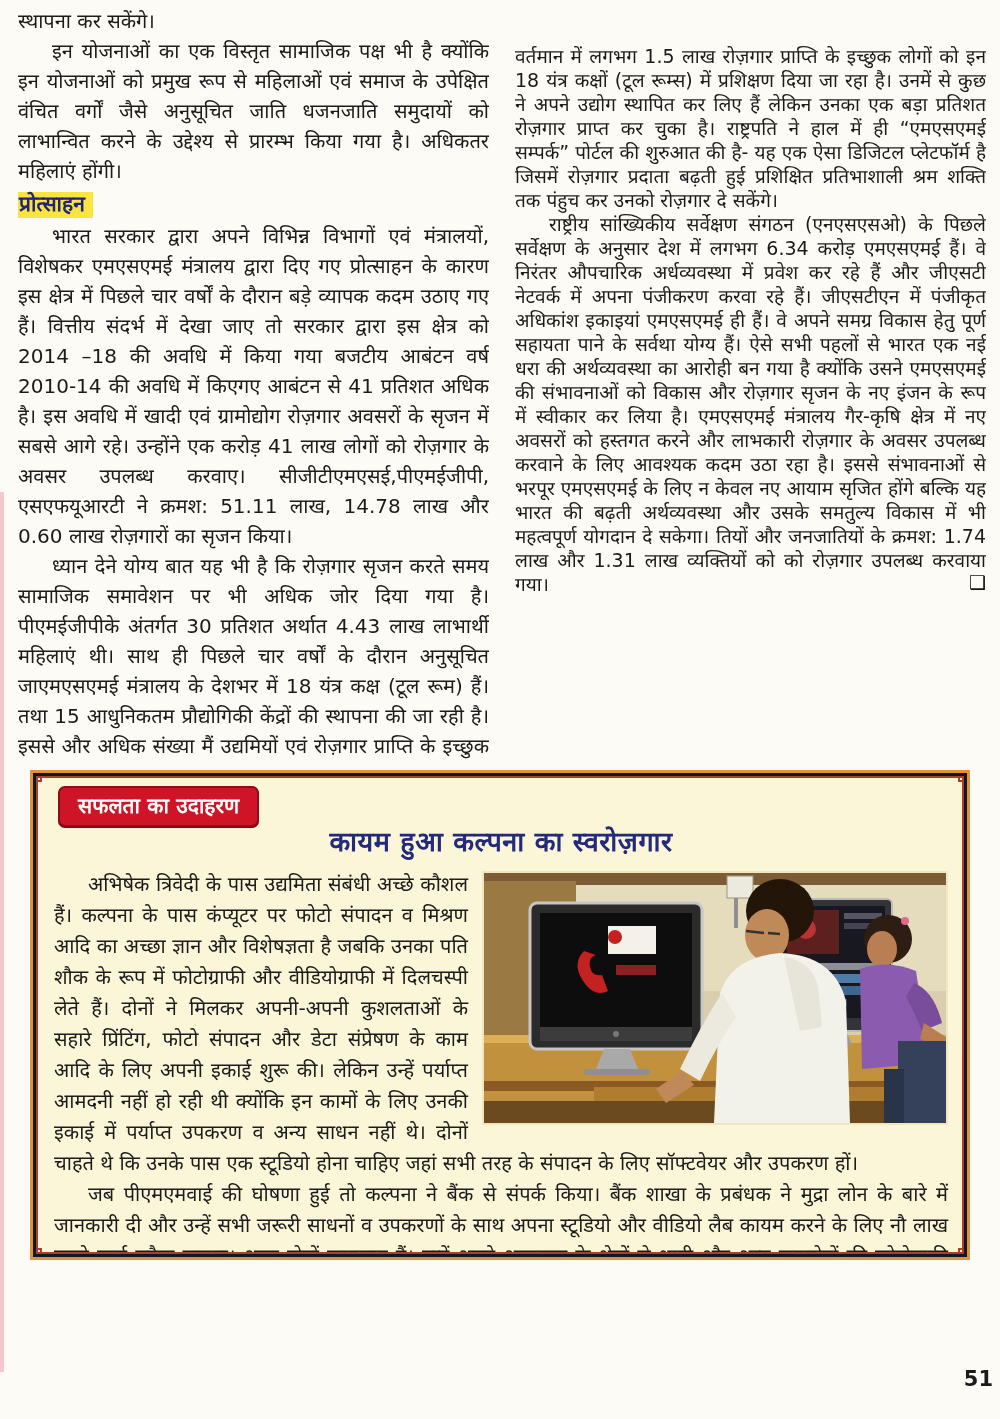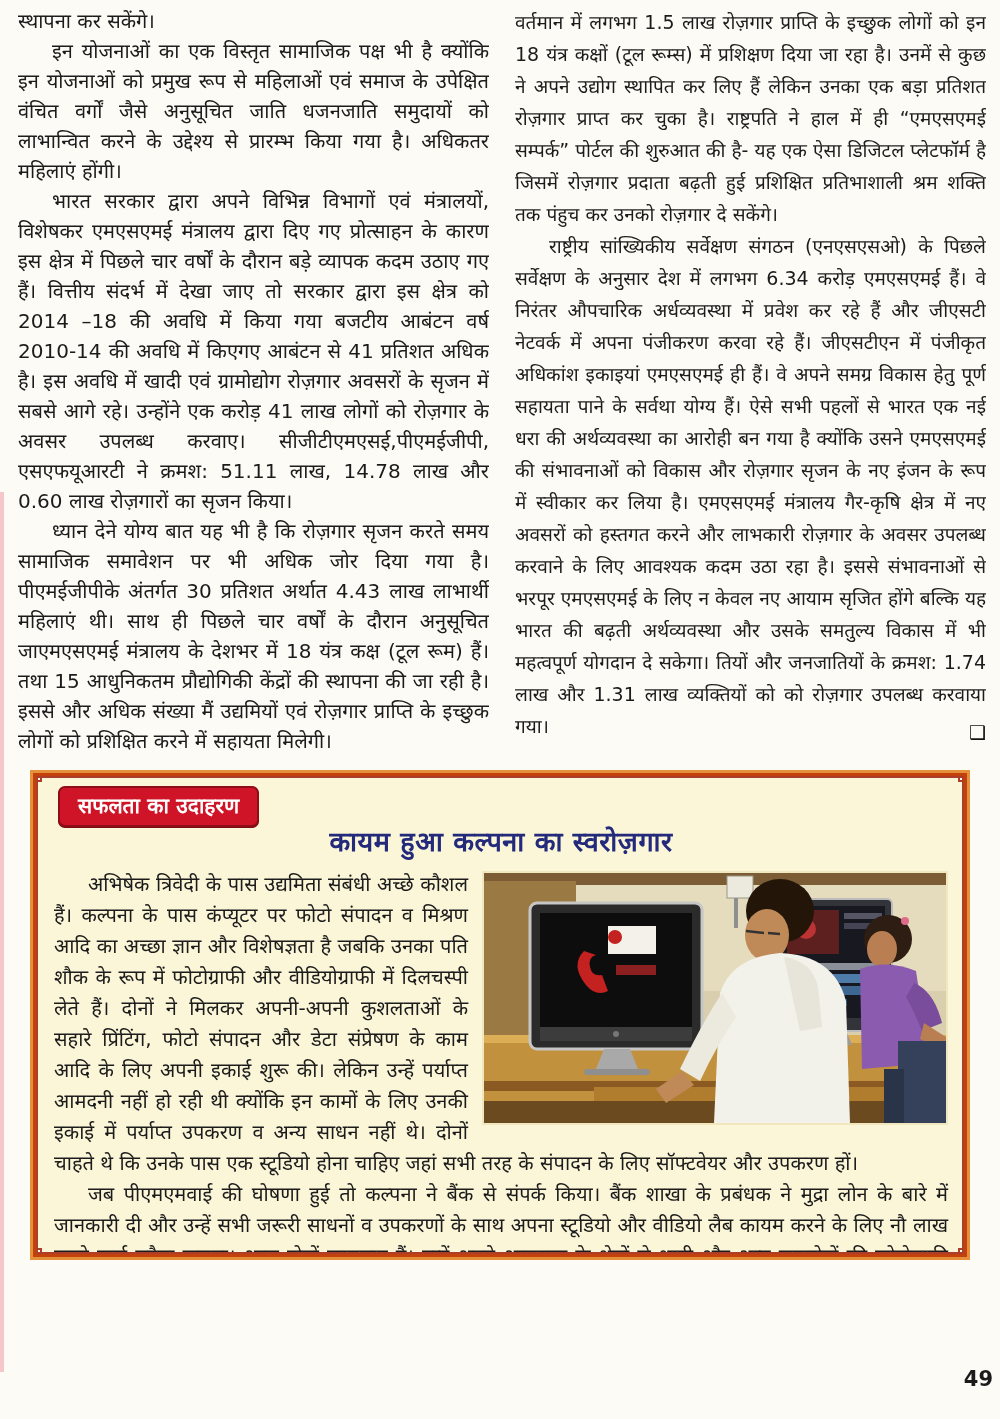--- a/index.html
+++ b/index.html
@@ -7,30 +7,30 @@
     position:relative; width:1000px; height:1419px; margin:0 auto;
     background:#fcfbf5; overflow:hidden;
     font-family:"DejaVu Sans","Liberation Sans",sans-serif;
     color:#1b1b1b;
     padding-left:13px;
   }
   
   .columns{position:absolute; top:6px; left:18px; width:968px; display:flex; gap:26px;}
   .col{width:471px; text-align:justify; overflow:hidden;}
   .col-left{font-size:20px; line-height:30px; height:756px;}
-  .col-right{font-size:19px; line-height:32px; height:752px;}
+  .col-right{font-size:19px; line-height:24px; height:752px;margin-top:38px;}
   .p{margin:0; text-indent:34px;}
   .p.noindent{text-indent:0;}
   .subhead{margin:3px 0 2px; font-size:21px; font-weight:bold; color:#23237c; text-align:left;}
   .hl{background:#f8e53e; padding:0 8px 2px 1px;}
   .endmark{display:block; text-align:right; margin-top:-26px; font-size:19px; color:#111;}
   
   .success-box{
     position:absolute; left:30px; top:770px; width:940px; height:490px;
-    border:3px solid #e5913c; background:#c2410c; box-sizing:border-box;
+    border:3px solid #e5913c; background:#0f172a; box-sizing:border-box;
   }
   .box-inner{
     position:absolute; inset:3px; border:2px solid #ad3f28; background:#fbf6d8;
     box-sizing:border-box; padding:8px 14px 6px 16px; overflow:hidden;
   }
   .corner{position:absolute; width:9px; height:9px; background:#fdfcf2; border:2px solid #ad3f28; z-index:5;}
   .corner.tl{left:-9px; top:-9px;}
   .corner.tr{right:-9px; top:-9px;}
   .corner.bl{left:-9px; bottom:-9px;}
   .corner.br{right:-9px; bottom:-9px;}
@@ -64,20 +64,21 @@
 
 <div class="page">
 
   <div class="edge-pink"></div>
   <div class="edge-teal"></div>
 
   <div class="columns">
     <div class="col col-left">
       <p class="p noindent">स्थापना कर सकेंगे।</p>
       <p class="p">इन योजनाओं का एक विस्तृत सामाजिक पक्ष भी है क्योंकि इन योजनाओं को प्रमुख रूप से महिलाओं एवं समाज के उपेक्षित वंचित वर्गों जैसे अनुसूचित जाति धजनजाति समुदायों को लाभान्वित करने के उद्देश्य से प्रारम्भ किया गया है। अधिकतर महिलाएं होंगी।</p>
+      <h3 class="subhead"><span class="hl">प्रोत्साहन</span></h3>
       <p class="p">भारत सरकार द्वारा अपने विभिन्न विभागों एवं मंत्रालयों, विशेषकर एमएसएमई मंत्रालय द्वारा दिए गए प्रोत्साहन के कारण इस क्षेत्र में पिछले चार वर्षों के दौरान बड़े व्यापक कदम उठाए गए हैं। वित्तीय संदर्भ में देखा जाए तो सरकार द्वारा इस क्षेत्र को 2014 –18 की अवधि में किया गया बजटीय आबंटन वर्ष 2010-14 की अवधि में किएगए आबंटन से 41 प्रतिशत अधिक है। इस अवधि में खादी एवं ग्रामोद्योग रोज़गार अवसरों के सृजन में सबसे आगे रहे। उन्होंने एक करोड़ 41 लाख लोगों को रोज़गार के अवसर उपलब्ध करवाए। सीजीटीएमएसई,पीएमईजीपी, एसएफयूआरटी ने क्रमश: 51.11 लाख, 14.78 लाख और 0.60 लाख रोज़गारों का सृजन किया।</p>
       <p class="p">ध्यान देने योग्य बात यह भी है कि रोज़गार सृजन करते समय सामाजिक समावेशन पर भी अधिक जोर दिया गया है। पीएमईजीपीके अंतर्गत 30 प्रतिशत अर्थात 4.43 लाख लाभार्थी महिलाएं थी। साथ ही पिछले चार वर्षों के दौरान अनुसूचित जाएमएसएमई मंत्रालय के देशभर में 18 यंत्र कक्ष (टूल रूम) हैं। तथा 15 आधुनिकतम प्रौद्योगिकी केंद्रों की स्थापना की जा रही है। इससे और अधिक संख्या मैं उद्यमियों एवं रोज़गार प्राप्ति के इच्छुक लोगों को प्रशिक्षित करने में सहायता मिलेगी।</p>
     </div>
     <div class="col col-right">
       <p class="p noindent">वर्तमान में लगभग 1.5 लाख रोज़गार प्राप्ति के इच्छुक लोगों को इन 18 यंत्र कक्षों (टूल रूम्स) में प्रशिक्षण दिया जा रहा है। उनमें से कुछ ने अपने उद्योग स्थापित कर लिए हैं लेकिन उनका एक बड़ा प्रतिशत रोज़गार प्राप्त कर चुका है। राष्ट्रपति ने हाल में ही “एमएसएमई सम्पर्क” पोर्टल की शुरुआत की है- यह एक ऐसा डिजिटल प्लेटफॉर्म है जिसमें रोज़गार प्रदाता बढ़ती हुई प्रशिक्षित प्रतिभाशाली श्रम शक्ति तक पंहुच कर उनको रोज़गार दे सकेंगे।</p>
       <p class="p">राष्ट्रीय सांख्यिकीय सर्वेक्षण संगठन (एनएसएसओ) के पिछले सर्वेक्षण के अनुसार देश में लगभग 6.34 करोड़ एमएसएमई हैं। वे निरंतर औपचारिक अर्धव्यवस्था में प्रवेश कर रहे हैं और जीएसटी नेटवर्क में अपना पंजीकरण करवा रहे हैं। जीएसटीएन में पंजीकृत अधिकांश इकाइयां एमएसएमई ही हैं। वे अपने समग्र विकास हेतु पूर्ण सहायता पाने के सर्वथा योग्य हैं। ऐसे सभी पहलों से भारत एक नई धरा की अर्थव्यवस्था का आरोही बन गया है क्योंकि उसने एमएसएमई की संभावनाओं को विकास और रोज़गार सृजन के नए इंजन के रूप में स्वीकार कर लिया है। एमएसएमई मंत्रालय गैर-कृषि क्षेत्र में नए अवसरों को हस्तगत करने और लाभकारी रोज़गार के अवसर उपलब्ध करवाने के लिए आवश्यक कदम उठा रहा है। इससे संभावनाओं से भरपूर एमएसएमई के लिए न केवल नए आयाम सृजित होंगे बल्कि यह भारत की बढ़ती अर्थव्यवस्था और उसके समतुल्य विकास में भी महत्वपूर्ण योगदान दे सकेगा। तियों और जनजातियों के क्रमश: 1.74 लाख और 1.31 लाख व्यक्तियों को को रोज़गार उपलब्ध करवाया गया।</p>
       <span class="endmark">❑</span>
     </div>
   </div>
 
@@ -166,15 +167,15 @@
         <p class="p">जब पीएमएमवाई की घोषणा हुई तो कल्पना ने बैंक से संपर्क किया। बैंक शाखा के प्रबंधक ने मुद्रा लोन के बारे में जानकारी दी और उन्हें सभी जरूरी साधनों व उपकरणों के साथ अपना स्टूडियो और वीडियो लैब कायम करने के लिए नौ लाख रुपये कर्ज मुहैया कराया। आज दोनों कामयाब हैं। उन्हें अपने आसपास के क्षेत्रों से शादी और अन्य समारोहों की फोटोग्राफी और वीडियोग्राफी के अच्छे आर्डर मिल रहे हैं।</p>
         <p class="source">
           <span>स्रोत :</span>
           <span>मुद्रा पोर्टल</span>
           <span class="src-url">(www.mudra.org.in)</span>
         </p>
       </div>
     </div>
   </div>
 
-  <div class="footer-page">49</div>
+  <div class="footer-page">51</div>
 
 </div>
 
 </body></html>

